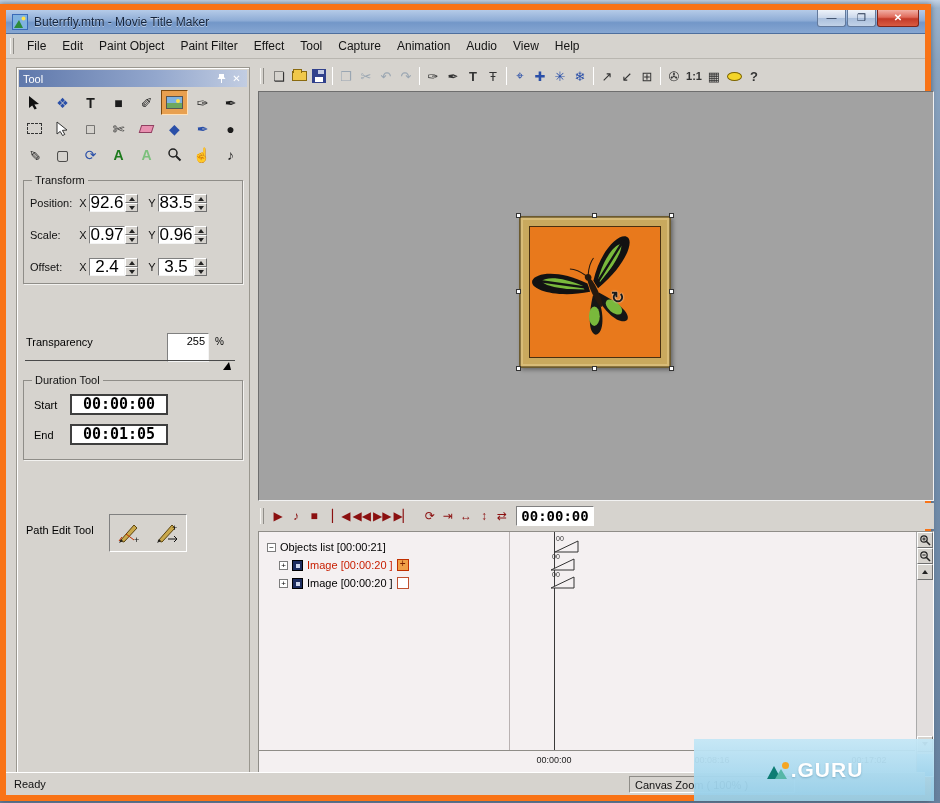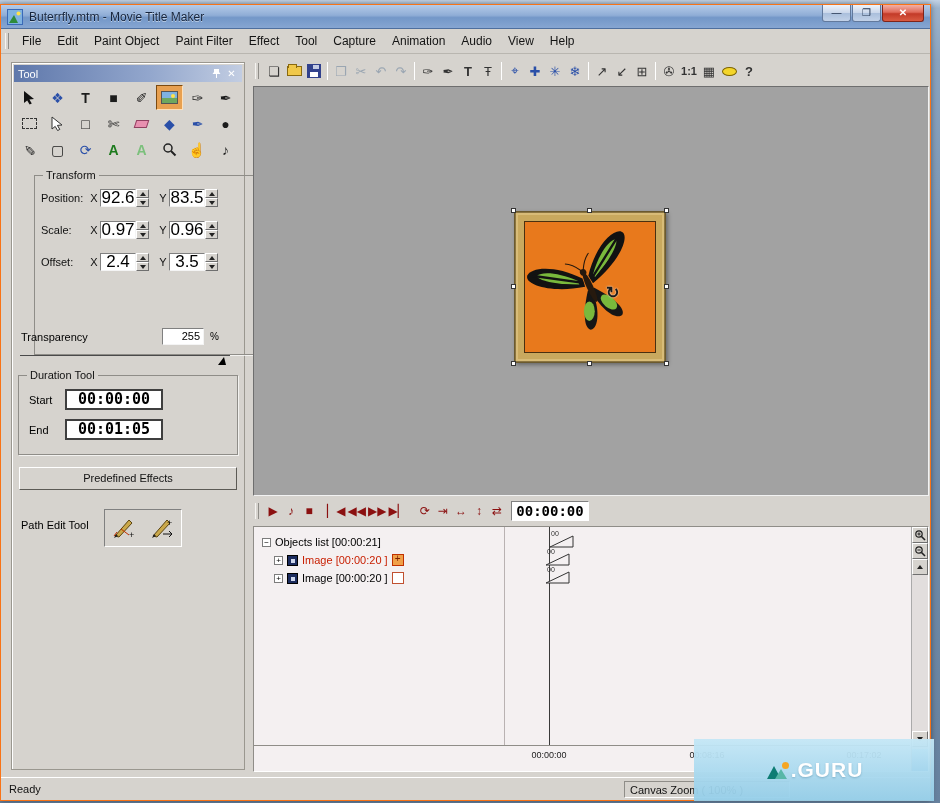--- a/index.html
+++ b/index.html
@@ -4,21 +4,21 @@
 <style>
   * { box-sizing: border-box; margin: 0; padding: 0; }
   html,body { width: 940px; height: 803px; overflow: hidden; }
   body {
     font-family: "Liberation Sans", sans-serif;
     background: linear-gradient(180deg,#c3d2e4 0px,#9db4cd 8px,#8aa3bf 60px,#7691af 300px,#67819e 100%);
     position: relative;
   }
   .window {
     position: absolute; left: 0; top: 4px; width: 931px; height: 797px;
-    background: #d6d3ce; border: 1px solid #f97316; box-shadow: 0 0 6px rgba(0,0,0,.4);
+    background: #d6d3ce; border: 6px solid #f97316; box-shadow: 0 0 6px rgba(0,0,0,.4);
   }
   
   .titlebar {
     position: absolute; left: 0; top: 0; width: 100%; height: 24px;
     background: linear-gradient(180deg,#b5cbe8 0%,#8fadd6 45%,#7397c8 55%,#86a6d2 100%);
     border-bottom: 1px solid #4e6f9e; display: flex; align-items: center; padding: 0 6px;
   }
   .app-icon { width: 16px; height: 16px; margin-right: 6px; }
   .title-text { font-size: 12px; color: #15243c; text-shadow: 0 1px 0 rgba(255,255,255,.5); }
   .win-btns { position: absolute; right: 6px; top: 0; display: flex; }
@@ -80,21 +80,21 @@
   .spin-field { display: flex; margin-right: 8px; }
   .spin-num {
     width: 36px; height: 18px; background: #fff; font-size: 17px; text-align: center; line-height: 16px;
     border: 1px solid; border-color: #808080 #f4f4f4 #f4f4f4 #808080; color: #000;
   }
   .spin-btns { display: flex; flex-direction: column; }
   .spin-b { width: 13px; height: 9px; background: #d6d3ce; border: 1px solid;
     border-color: #fff #6f6f6f #6f6f6f #fff; display: flex; align-items: center; justify-content: center; }
   .arr-up { width: 0; height: 0; border-left: 3px solid transparent; border-right: 3px solid transparent; border-bottom: 4px solid #222; }
   .arr-dn { width: 0; height: 0; border-left: 3px solid transparent; border-right: 3px solid transparent; border-top: 4px solid #222; }
-  .val-box { width: 42px; height: 17px; background: #fff; border: 1px solid; border-color: #808080 #f4f4f4 #f4f4f4 #808080;
+  .val-box { width: 42px; height: 29px; background: #fff; border: 1px solid; border-color: #808080 #f4f4f4 #f4f4f4 #808080;
     font-size: 11px; text-align: right; padding: 1px 3px 0 0; }
   .slider-line { position: absolute; border-top: 1px solid #4a4a4a; }
   .slider-mark { position: absolute; width: 0; height: 0; border-left: 6px solid transparent; border-right: 2px solid transparent;
     border-bottom: 8px solid #000; }
   .time-box {
     position: absolute; width: 98px; height: 21px; background: #fff; border: 2px solid #3f3f3f;
     font-family: "DejaVu Sans Mono", monospace; font-weight: bold; font-size: 15px; text-align: center; line-height: 17px; color: #000;
   }
   .btn3d {
     background: #d6d3ce; border: 1px solid; border-color: #fff #5c5a55 #5c5a55 #fff;
@@ -277,21 +277,21 @@
         <div class="pal-cell">
           <svg width="15" height="15" viewBox="0 0 15 15">
               <circle cx="6" cy="6" r="4" fill="none" stroke="#222" stroke-width="1.5"></circle>
               <line x1="9" y1="9" x2="13.5" y2="13.5" stroke="#222" stroke-width="2"></line>
             </svg>
         </div>
         <div class="pal-cell">☝</div>
         <div class="pal-cell">♪</div>
       </div>
 
-      <div class="group" style="left:6px; top:112px; width:220px; height:180px;margin-left:16px;">
+      <div class="group" style="left:6px; top:112px; width:220px; height:104px;">
         <span class="grp-legend">Transform</span>
 
         <div class="t-row" style="top:12px;">
           <span class="t-label">Position:</span>
           <span class="xy-label">X</span>
           <span class="spin-field">
             <span class="spin-num">92.6</span>
             <span class="spin-btns">
                 <span class="spin-b">
                   <span class="arr-up"></span>
@@ -380,21 +380,20 @@
       <div class="slider-mark" style="left:206px; top:294px;"></div>
 
       <div class="group" style="left:6px; top:312px; width:220px; height:80px;">
         <span class="grp-legend">Duration Tool</span>
         <span style="position:absolute; left:10px; top:18px; font-size:11px;">Start</span>
         <span class="time-box" style="left:46px; top:13px;">00:00:00</span>
         <span style="position:absolute; left:10px; top:48px; font-size:11px;">End</span>
         <span class="time-box" style="left:46px; top:43px;">00:01:05</span>
       </div>
 
-      <div class="btn3d effects-btn">Predefined Effects</div>
 
       <div class="pathedit-label">Path Edit Tool</div>
       <div class="pathedit-box">
         <span>
           <svg width="26" height="24" viewBox="0 0 26 24">
             <path d="M4 20 L18 4 L21 7 L8 21 Z" fill="#caa84a" stroke="#5a4410"></path>
             <path d="M3 22 l4 -2 -2 -2 z" fill="#222"></path>
             <path d="M6 16 l-3 4 M10 13 l8 6" stroke="#c03000" fill="none"></path>
             <text x="18" y="22" font-size="9" fill="#111">+</text>
           </svg>

